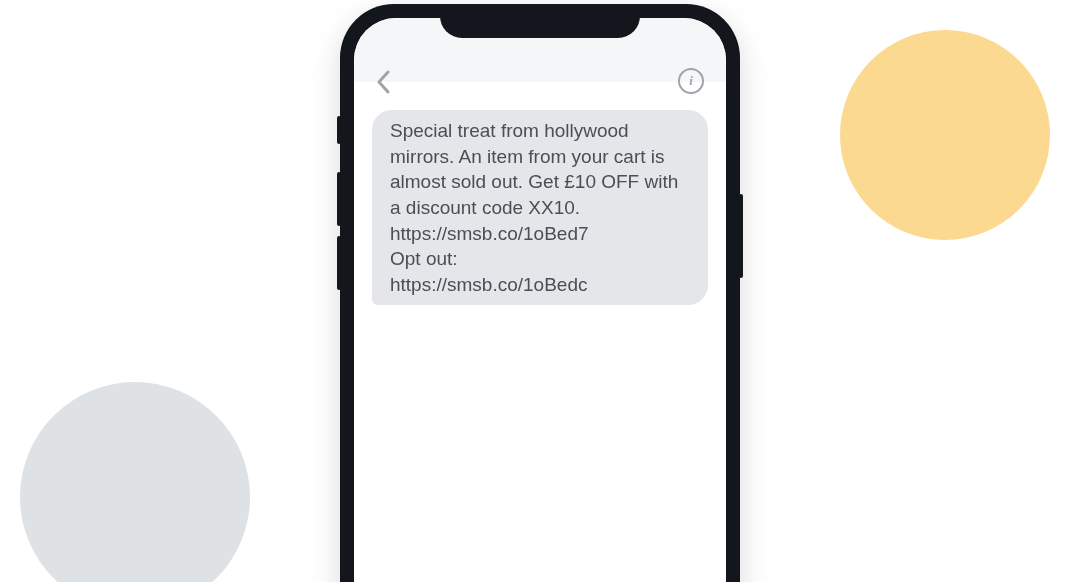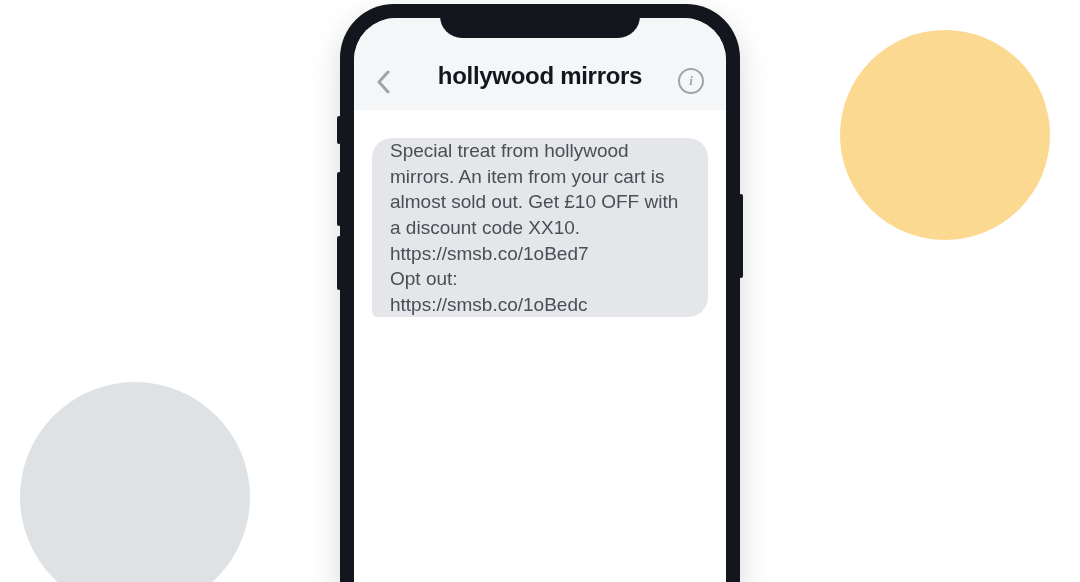--- a/index.html
+++ b/index.html
@@ -138,21 +138,21 @@
     .bubble-wrap {
       display: flex;
       justify-content: flex-start;
     }
 
     .bubble {
       background: #e4e6e9;
       color: #4a4f55;
       border-radius: 20px;
       border-bottom-left-radius: 6px;
-      padding: 0 18px;
+      padding: 8px 18px;
       max-width: 340px;
       font-size: 19px;
       line-height: 1.35;
       position: relative;
       white-space: pre-line;
     }
   </style>
 </head>
 <body>
 
@@ -166,21 +166,20 @@
   <div class="side-btn right1"></div>
 
   <div class="screen">
 
     <div class="header">
       <div class="back-chevron">
         <svg viewBox="0 0 14 24" width="14" height="24">
           <polyline points="12,2 3,12 12,22" fill="none" stroke="currentColor" stroke-width="3" stroke-linecap="round" stroke-linejoin="round"></polyline>
         </svg>
       </div>
-      <div class="header-title">hollywood mirrors</div>
       <div class="info-btn">
         <span>i</span>
       </div>
     </div>
 
     <div class="chat-area">
       <div class="bubble-wrap">
         <div class="bubble">Special treat from hollywood mirrors. An item from your cart is almost sold out. Get £10 OFF with a discount code XX10.
 https://smsb.co/1oBed7
 Opt out:

